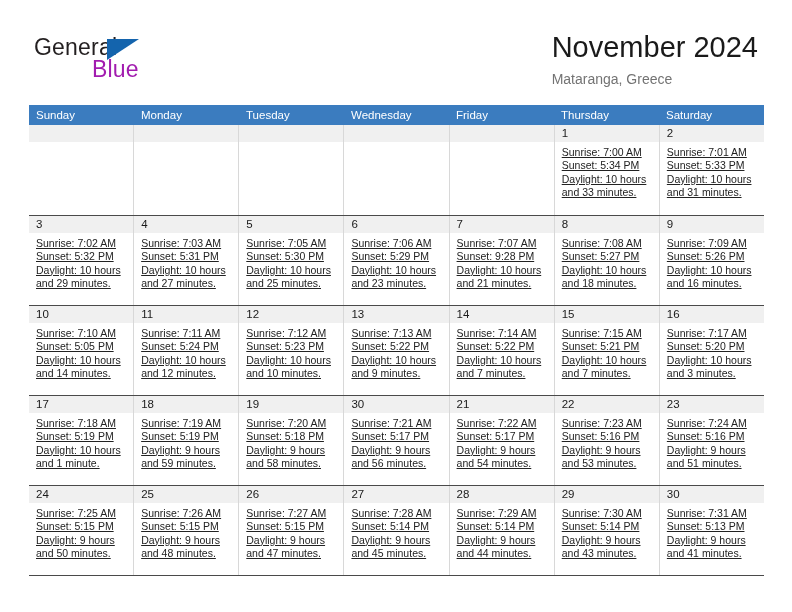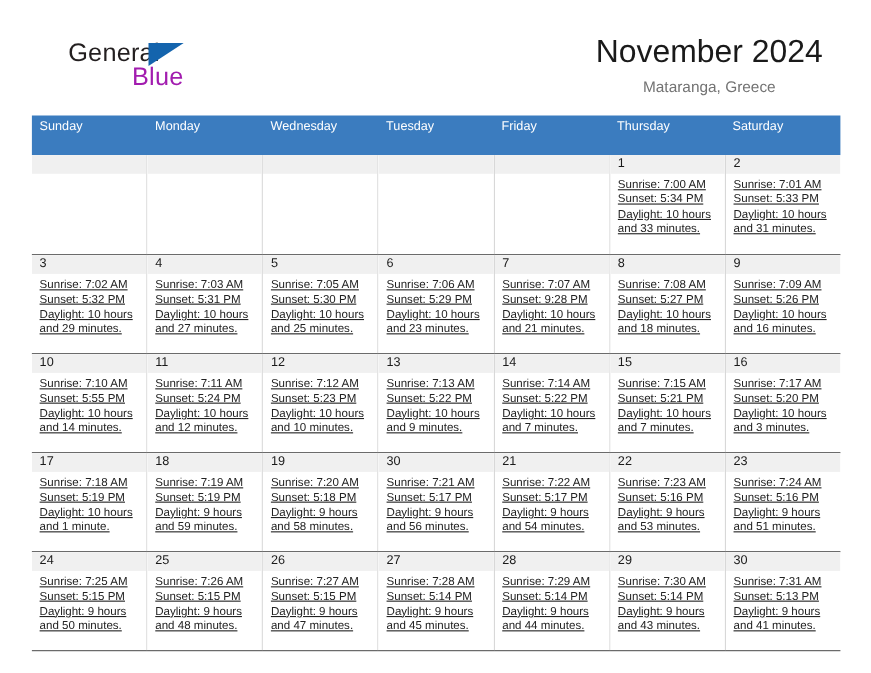--- a/index.html
+++ b/index.html
@@ -28,21 +28,20 @@
     top: 30px;
     right: 28px;
     height: 70px;
   }
   .brand {
     position: absolute;
     left: 5px;
     top: 4px;
     width: 180px;
     height: 58px;
-    margin-left: 28px;
   }
   .brand-general {
     position: absolute;
     left: 0;
     top: 0;
     font-size: 23px;
     letter-spacing: 0.2px;
     color: #231f20;
     line-height: 26px;
   }
@@ -60,23 +59,23 @@
     left: 73px;
     top: 5px;
     width: 0;
     height: 0;
     border-left: 32px solid #1464ad;
     border-bottom: 21px solid transparent;
   }
 
   .title-block {
     position: absolute;
-    right: 16px;
+    right: 6px;
     top: 0;
-    text-align: center;
+    text-align: left;
     margin-left: 24px;
   }
   .cal-title {
     font-size: 29px;
     color: #1a1a1a;
     line-height: 34px;
     white-space: nowrap;
   }
   .cal-subtitle {
     font-size: 14px;
@@ -89,21 +88,21 @@
   
   .calendar {
     position: absolute;
     left: 29px;
     top: 105px;
     width: 735px;
   }
   .weekday-row {
     display: flex;
     background: #3b7cbf;
-    height: 36px;
+    height: 20px;
   }
   .weekday {
     flex: 1 1 0;
     color: #ffffff;
     font-size: 11.5px;
     line-height: 20px;
     padding-left: 7px;
     box-sizing: border-box;
     overflow: hidden;
     white-space: nowrap;
@@ -169,22 +168,22 @@
     <div class="title-block">
       <div class="cal-title">November 2024</div>
       <div class="cal-subtitle">Mataranga, Greece</div>
     </div>
   </div>
 
   <div class="calendar">
     <div class="weekday-row">
       <div class="weekday">Sunday</div>
       <div class="weekday">Monday</div>
+      <div class="weekday">Tuesday</div>
       <div class="weekday">Wednesday</div>
-      <div class="weekday">Tuesday</div>
       <div class="weekday">Friday</div>
       <div class="weekday">Thursday</div>
       <div class="weekday">Saturday</div>
     </div>
     <div id="weeks-container">
         <div class="week-row first">
           <div class="day-cell empty">
             <div class="day-number"></div>
           </div>
           <div class="day-cell empty">
@@ -281,21 +280,21 @@
               <div>Daylight: 10 hours</div>
               <div>and 16 minutes.</div>
             </div>
           </div>
         </div>
         <div class="week-row">
           <div class="day-cell">
             <div class="day-number">10</div>
             <div class="day-info">
               <div>Sunrise: 7:10 AM</div>
-              <div>Sunset: 5:55 PM</div>
+              <div>Sunset: 5:05 PM</div>
               <div>Daylight: 10 hours</div>
               <div>and 14 minutes.</div>
             </div>
           </div>
           <div class="day-cell">
             <div class="day-number">11</div>
             <div class="day-info">
               <div>Sunrise: 7:11 AM</div>
               <div>Sunset: 5:24 PM</div>
               <div>Daylight: 10 hours</div>

